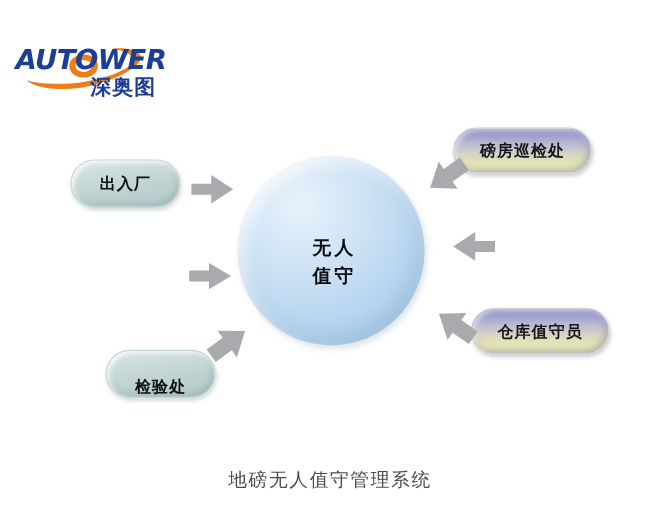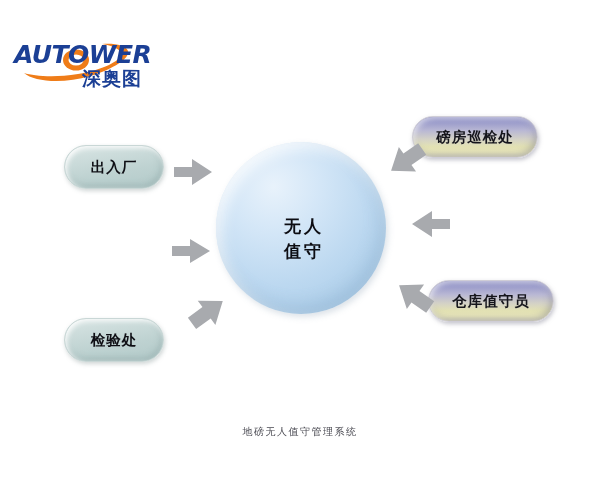--- a/index.html
+++ b/index.html
@@ -144,36 +144,36 @@
       inset 2px 2px 5px rgba(255,255,255,0.55),
       inset -2px -3px 7px rgba(90,90,120,0.35),
       1px 2px 4px rgba(140,140,155,0.50);
     border: 1px solid #cfcdd6;
   }
   .pill-right-label, .pill-left-label { pointer-events: none; }
 
   
   #pill-entry-exit   { left: 64px;  top: 145px; }
   #pill-sampling     { left: 70px;  top: 228px; }
-  #pill-inspection   { left: 64px;  top: 318px; }
+  #pill-inspection   { left: 96px;  top: 318px; align-items: flex-end; }
 
   #pill-coordination { left: 412px; top: 116px; width: 124px; }
   #pill-weighbridge  { left: 450px; top: 206px; width: 124px; }
   #pill-warehouse    { left: 428px; top: 280px; width: 124px; }
 
   .arrow { position: absolute; }
 
   #caption {
     position: absolute;
     left: 0;
     top: 425px;
     width: 600px;
     text-align: center;
     font-family: "DejaVu Sans", sans-serif;
-    font-size: 10px;
+    font-size: 17px;
     color: #4a4a52;
     letter-spacing: 1.5px;
   }
 </style>
 </head>
 <body>
 
 <div id="brand">
   <div id="brand-logo">
     <svg id="brand-swoosh" width="126" height="42" viewBox="0 0 126 42">

